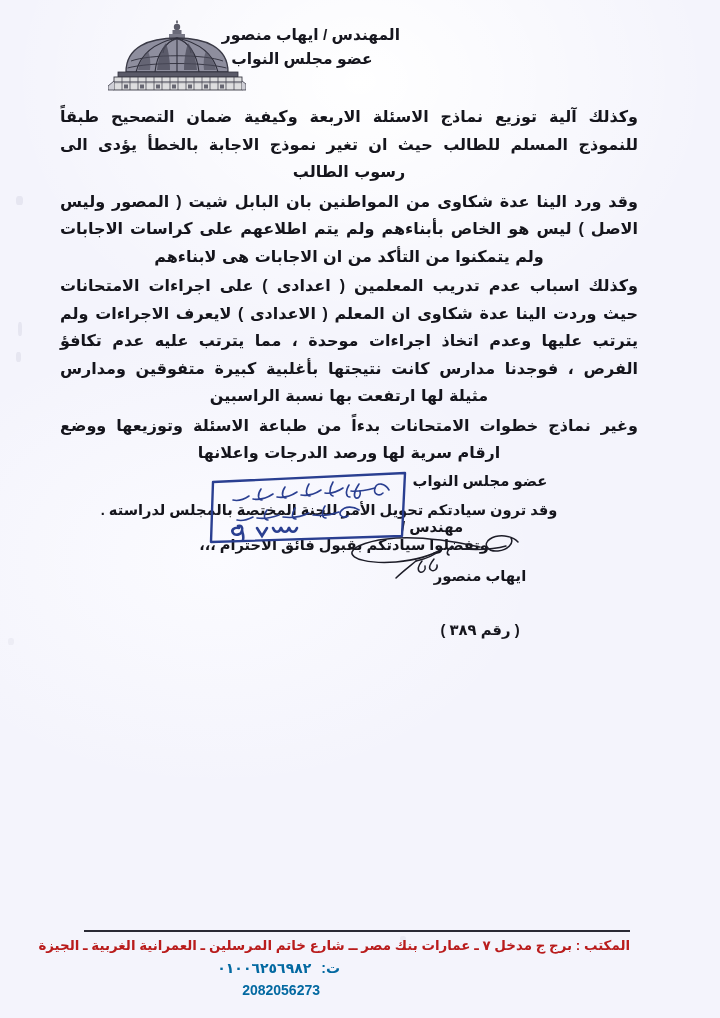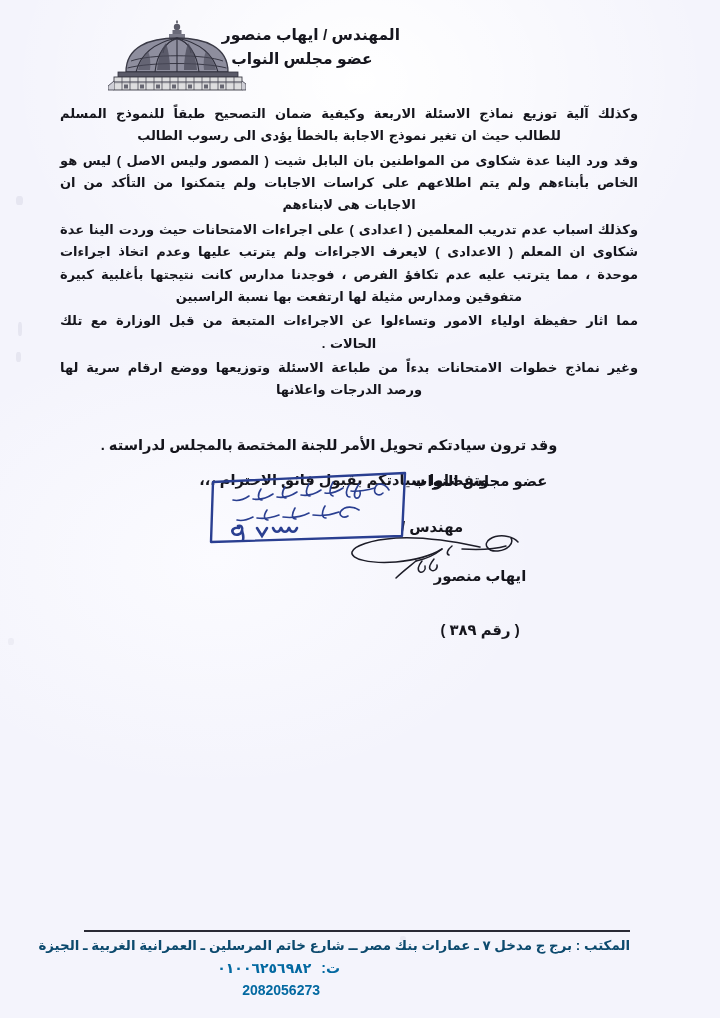--- a/index.html
+++ b/index.html
@@ -70,21 +70,21 @@
 
   
   .body-block {
     position: absolute;
     top: 103px;
     right: 82px;
     width: 578px;
     color: #15151c;
   }
   .para {
-    font-size: 13px;
+    font-size: 16px;
     font-weight: bold;
     line-height: 1.72;
     text-align: justify;
     text-align-last: center;
     margin: 0 0 2px 0;
     letter-spacing: 0;
     word-spacing: 1px;
   }
 
   .closing-1 {
@@ -159,21 +159,21 @@
     background: #2a2a35;
   }
   .footer-addr {
     position: absolute;
     top: 8px;
     right: 90px;
     width: 546px;
     text-align: center;
     font-size: 13.4px;
     font-weight: bold;
-    color: #0c4a6e;
+    color: #b91c1c;
     white-space: nowrap;
   }
   .footer-phones {
     position: absolute;
     top: 30px;
     right: 0;
     left: 0;
   }
   .phone-row {
     position: absolute;
@@ -257,21 +257,20 @@
           <path d="M134 61 L138 64 L138 70 L134 70" fill="#cfcfd6" stroke="#3a3a46" stroke-width=".8"></path>
         </g>
       </svg>
     </div>
   </div>
 
   <div class="body-block">
     <p class="para">وكذلك آلية توزيع نماذج الاسئلة الاربعة وكيفية ضمان التصحيح طبقاً للنموذج المسلم للطالب حيث ان تغير نموذج الاجابة بالخطأ يؤدى الى رسوب الطالب</p>
     <p class="para">وقد ورد الينا عدة شكاوى من المواطنين بان البابل شيت ( المصور وليس الاصل ) ليس هو الخاص بأبناءهم ولم يتم اطلاعهم على كراسات الاجابات ولم يتمكنوا من التأكد من ان الاجابات هى لابناءهم</p>
     <p class="para">وكذلك اسباب عدم تدريب المعلمين ( اعدادى ) على اجراءات الامتحانات حيث وردت الينا عدة شكاوى ان المعلم ( الاعدادى ) لايعرف الاجراءات ولم يترتب عليها وعدم اتخاذ اجراءات موحدة ، مما يترتب عليه عدم تكافؤ الفرص ، فوجدنا مدارس كانت نتيجتها بأغلبية كبيرة متفوقين ومدارس مثيلة لها ارتفعت بها نسبة الراسبين</p>
-    <p class="para">مما اثار حفيظة اولياء الامور وتساءلوا عن الاجراءات المتبعة من قبل الوزارة مع تلك الحالات .</p>
     <p class="para">وغير نماذج خطوات الامتحانات بدءاً من طباعة الاسئلة وتوزيعها ووضع ارقام سرية لها ورصد الدرجات واعلانها</p>
 
     <div class="closing-1">وقد ترون سيادتكم تحويل الأمر للجنة المختصة بالمجلس لدراسته .</div>
     <div class="closing-2">وتفضلوا سيادتكم بقبول فائق الاحترام ،،،</div>
   </div>
 
   <div class="sig-block">
     <div class="sig-line">عضو مجلس النواب</div>
     <div class="sig-line sig-eng">مهندس /</div>
     <div class="sig-line sig-name">ايهاب منصور</div>

